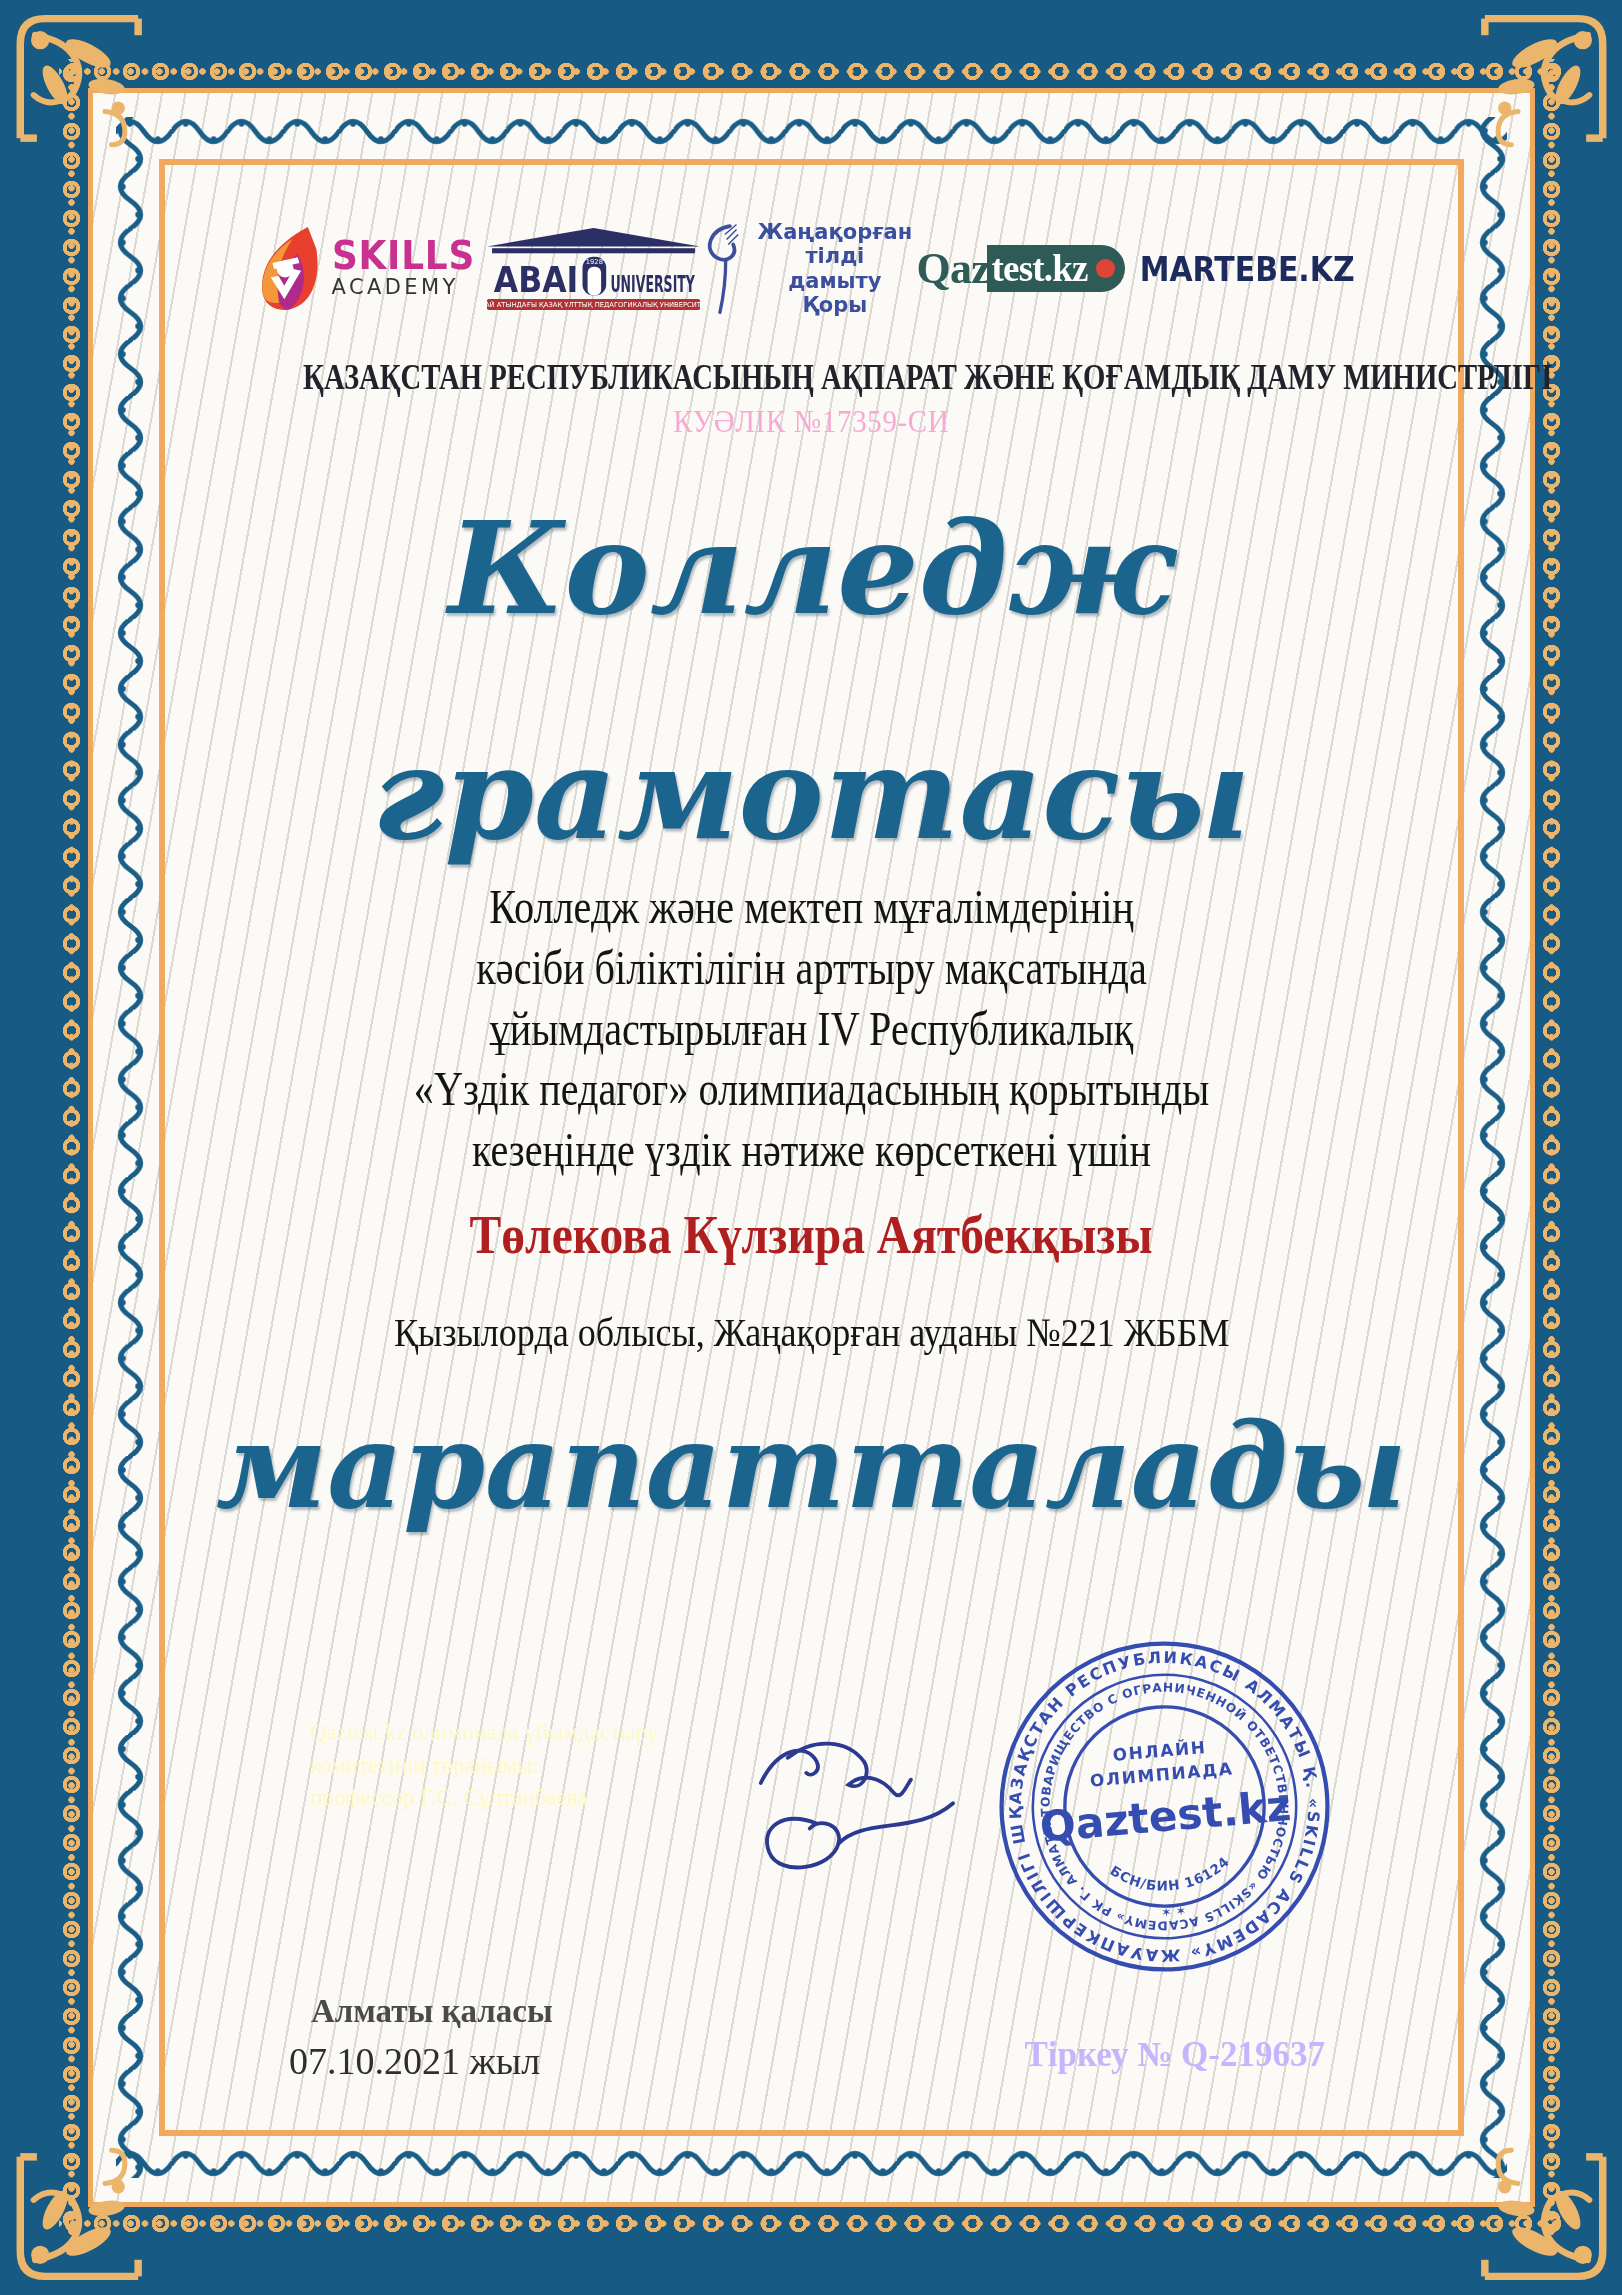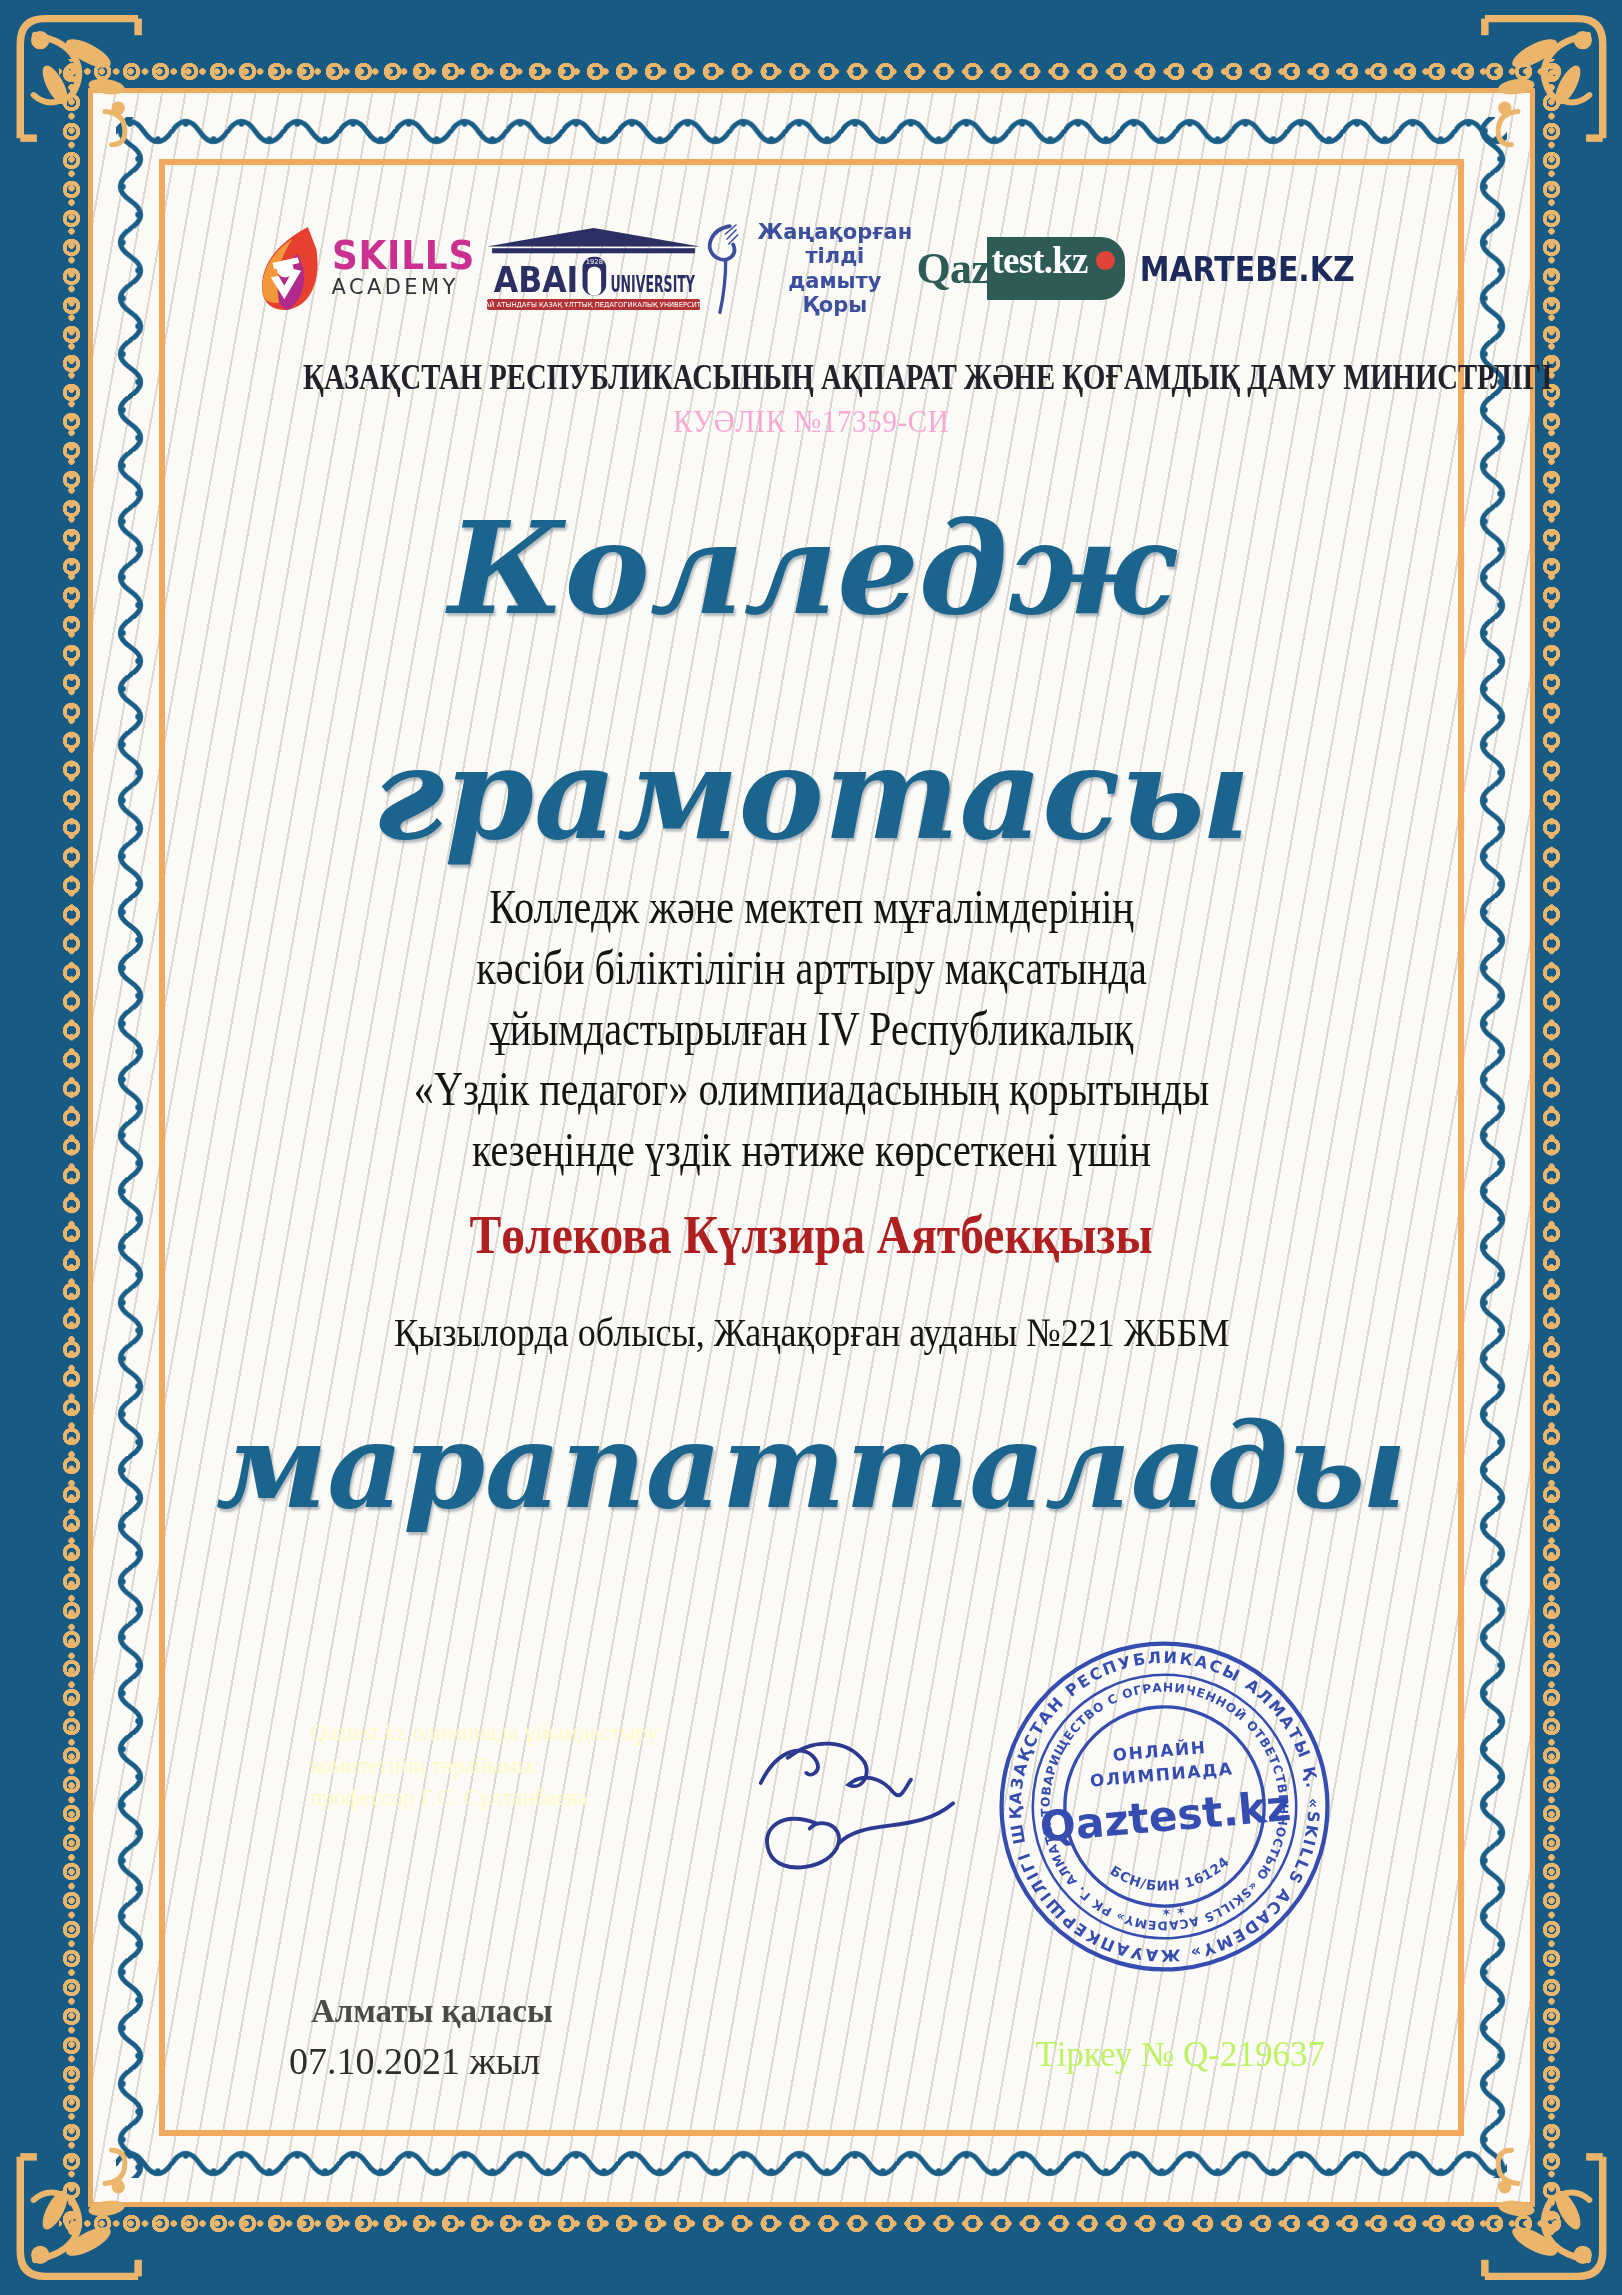--- a/index.html
+++ b/index.html
@@ -69,21 +69,21 @@
     font-family:"DejaVu Sans","Liberation Sans",sans-serif;
     color:#3b4f9e;font-weight:bold;text-align:center;font-size:21px;line-height:1.15;
   }
   .qaztest{display:flex;align-items:center}
   .qaz-prefix{
     font-family:"Liberation Serif","DejaVu Serif",serif;font-weight:bold;
     font-size:44px;color:#2f5b57;letter-spacing:-0.8px;margin-right:-3.4px;
   }
   .qaz-pill{
     background:#2f5b57;border-radius:0 24px 24px 0;height:47px;
-    display:flex;align-items:center;padding:0 10px 16px 5px;gap:8.5px;
+    display:flex;align-items:center;padding:0 10px 0 5px;gap:8.5px;
   }
   .qaz-pill .t{
     font-family:"Liberation Serif","DejaVu Serif",serif;font-weight:bold;
     font-size:37px;color:#ffffff;letter-spacing:-0.8px;
   }
   .qaz-dot{width:18.6px;height:18.6px;border-radius:50%;background:#e04438}
   .martebe{
     font-family:"DejaVu Sans","Liberation Sans",sans-serif;font-weight:bold;
     font-size:34px;color:#1c2a5c;letter-spacing:0;transform:scaleX(.88);transform-origin:center;
   }
@@ -122,21 +122,21 @@
   .sig-svg{position:absolute;left:735px;top:1724px}
   .stamp{position:absolute;left:983px;top:1625px;opacity:.95}
 
   .city{
     position:absolute;left:289px;top:1993px;font-size:33px;font-weight:bold;color:#4a4a4a;margin-left:22px;
   }
   .date{
     position:absolute;left:289px;top:2039px;font-size:38px;color:#2e2e2e;
   }
   .reg{
-    position:absolute;right:298px;top:2035px;font-size:35px;color:#bef264;
+    position:absolute;right:298px;top:2035px;font-size:35px;color:#c4b5fd;font-weight:bold;
   }
 </style>
 </head>
 <body>
 
 <svg width="0" height="0" style="position:absolute" aria-hidden="true">
   <defs>
     <pattern id="waveH" width="66" height="34" patternUnits="userSpaceOnUse">
       <path d="M0,17 C11,1 22,1 33,17 C44,33 55,33 66,17" fill="none" stroke="#1a5e88" stroke-width="6" stroke-linecap="round"></path>
       <circle cx="16.5" cy="8" r="3.4" fill="#1a5e88"></circle>

